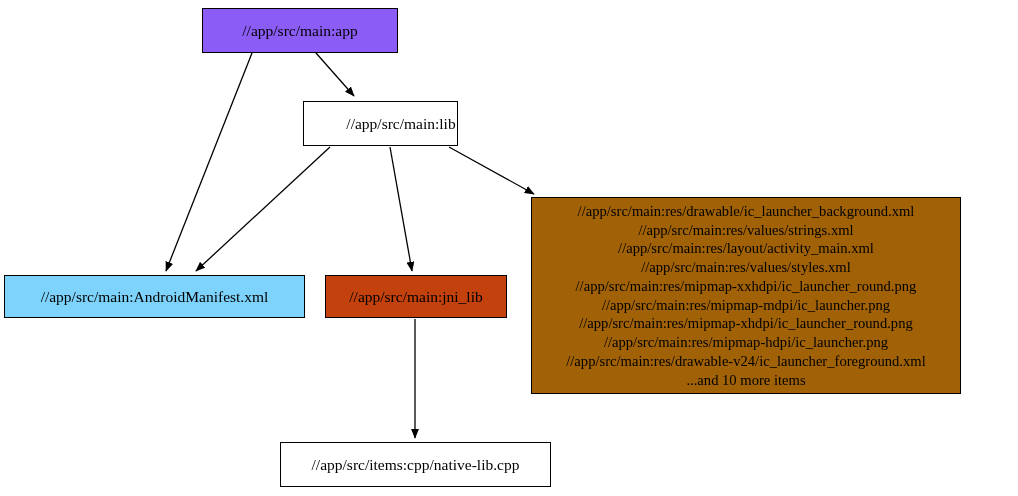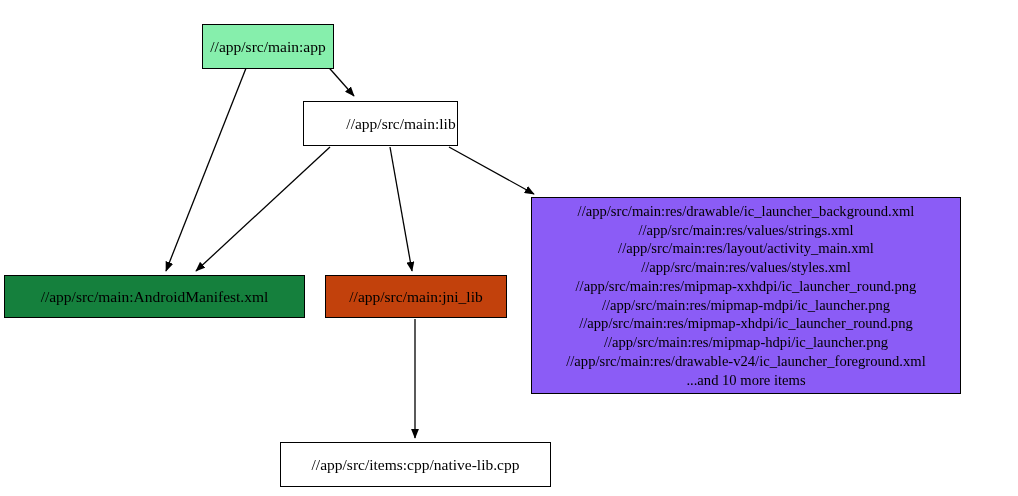--- a/index.html
+++ b/index.html
@@ -67,37 +67,37 @@
     <g id="edges-group" stroke="#000000" stroke-width="1.3" fill="none">
         <line x1="252" y1="53" x2="166" y2="271" stroke="#000000" marker-end="url(#arrowhead)"></line>
         <line x1="316" y1="53" x2="354" y2="96" stroke="#000000" marker-end="url(#arrowhead)"></line>
         <line x1="330" y1="147" x2="196" y2="271" stroke="#000000" marker-end="url(#arrowhead)"></line>
         <line x1="390" y1="147" x2="412" y2="271" stroke="#000000" marker-end="url(#arrowhead)"></line>
         <line x1="449" y1="147" x2="534" y2="194" stroke="#000000" marker-end="url(#arrowhead)"></line>
         <line x1="415" y1="319" x2="415" y2="438" stroke="#000000" marker-end="url(#arrowhead)"></line>
       </g>
   </svg>
 
-  <div class="node node-single" style="left: 202px; top: 24px; width: 132px; height: 45px; background: #86efac; border-color: rgb(0, 0, 0);">
+  <div class="node node-single" style="left: 202px; top: 8px; width: 196px; height: 45px; background: #8b5cf6; border-color: rgb(0, 0, 0);">
     <span class="node-label">//app/src/main:app</span>
   </div>
 
   <div class="node node-single" style="left: 303px; top: 101px; width: 155px; height: 45px; background: rgb(255, 255, 255); border-color: rgb(0, 0, 0); padding-left: 41px;">
     <span class="node-label">//app/src/main:lib</span>
   </div>
 
-  <div class="node node-single" style="left: 4px; top: 275px; width: 301px; height: 43px; background: #15803d; border-color: rgb(0, 0, 0);">
+  <div class="node node-single" style="left: 4px; top: 275px; width: 301px; height: 43px; background: #7dd3fc; border-color: rgb(0, 0, 0);">
     <span class="node-label">//app/src/main:AndroidManifest.xml</span>
   </div>
 
   <div class="node node-single" style="left: 325px; top: 275px; width: 182px; height: 43px; background: #c2410c; border-color: rgb(0, 0, 0);">
     <span class="node-label">//app/src/main:jni_lib</span>
   </div>
 
-  <div class="node node-multi" style="left: 531px; top: 197px; width: 430px; height: 197px; background: #8b5cf6; border-color: rgb(0, 0, 0);">
+  <div class="node node-multi" style="left: 531px; top: 197px; width: 430px; height: 197px; background: #a16207; border-color: rgb(0, 0, 0);">
     <span class="node-label">//app/src/main:res/drawable/ic_launcher_background.xml
 //app/src/main:res/values/strings.xml
 //app/src/main:res/layout/activity_main.xml
 //app/src/main:res/values/styles.xml
 //app/src/main:res/mipmap-xxhdpi/ic_launcher_round.png
 //app/src/main:res/mipmap-mdpi/ic_launcher.png
 //app/src/main:res/mipmap-xhdpi/ic_launcher_round.png
 //app/src/main:res/mipmap-hdpi/ic_launcher.png
 //app/src/main:res/drawable-v24/ic_launcher_foreground.xml
 ...and 10 more items</span>

